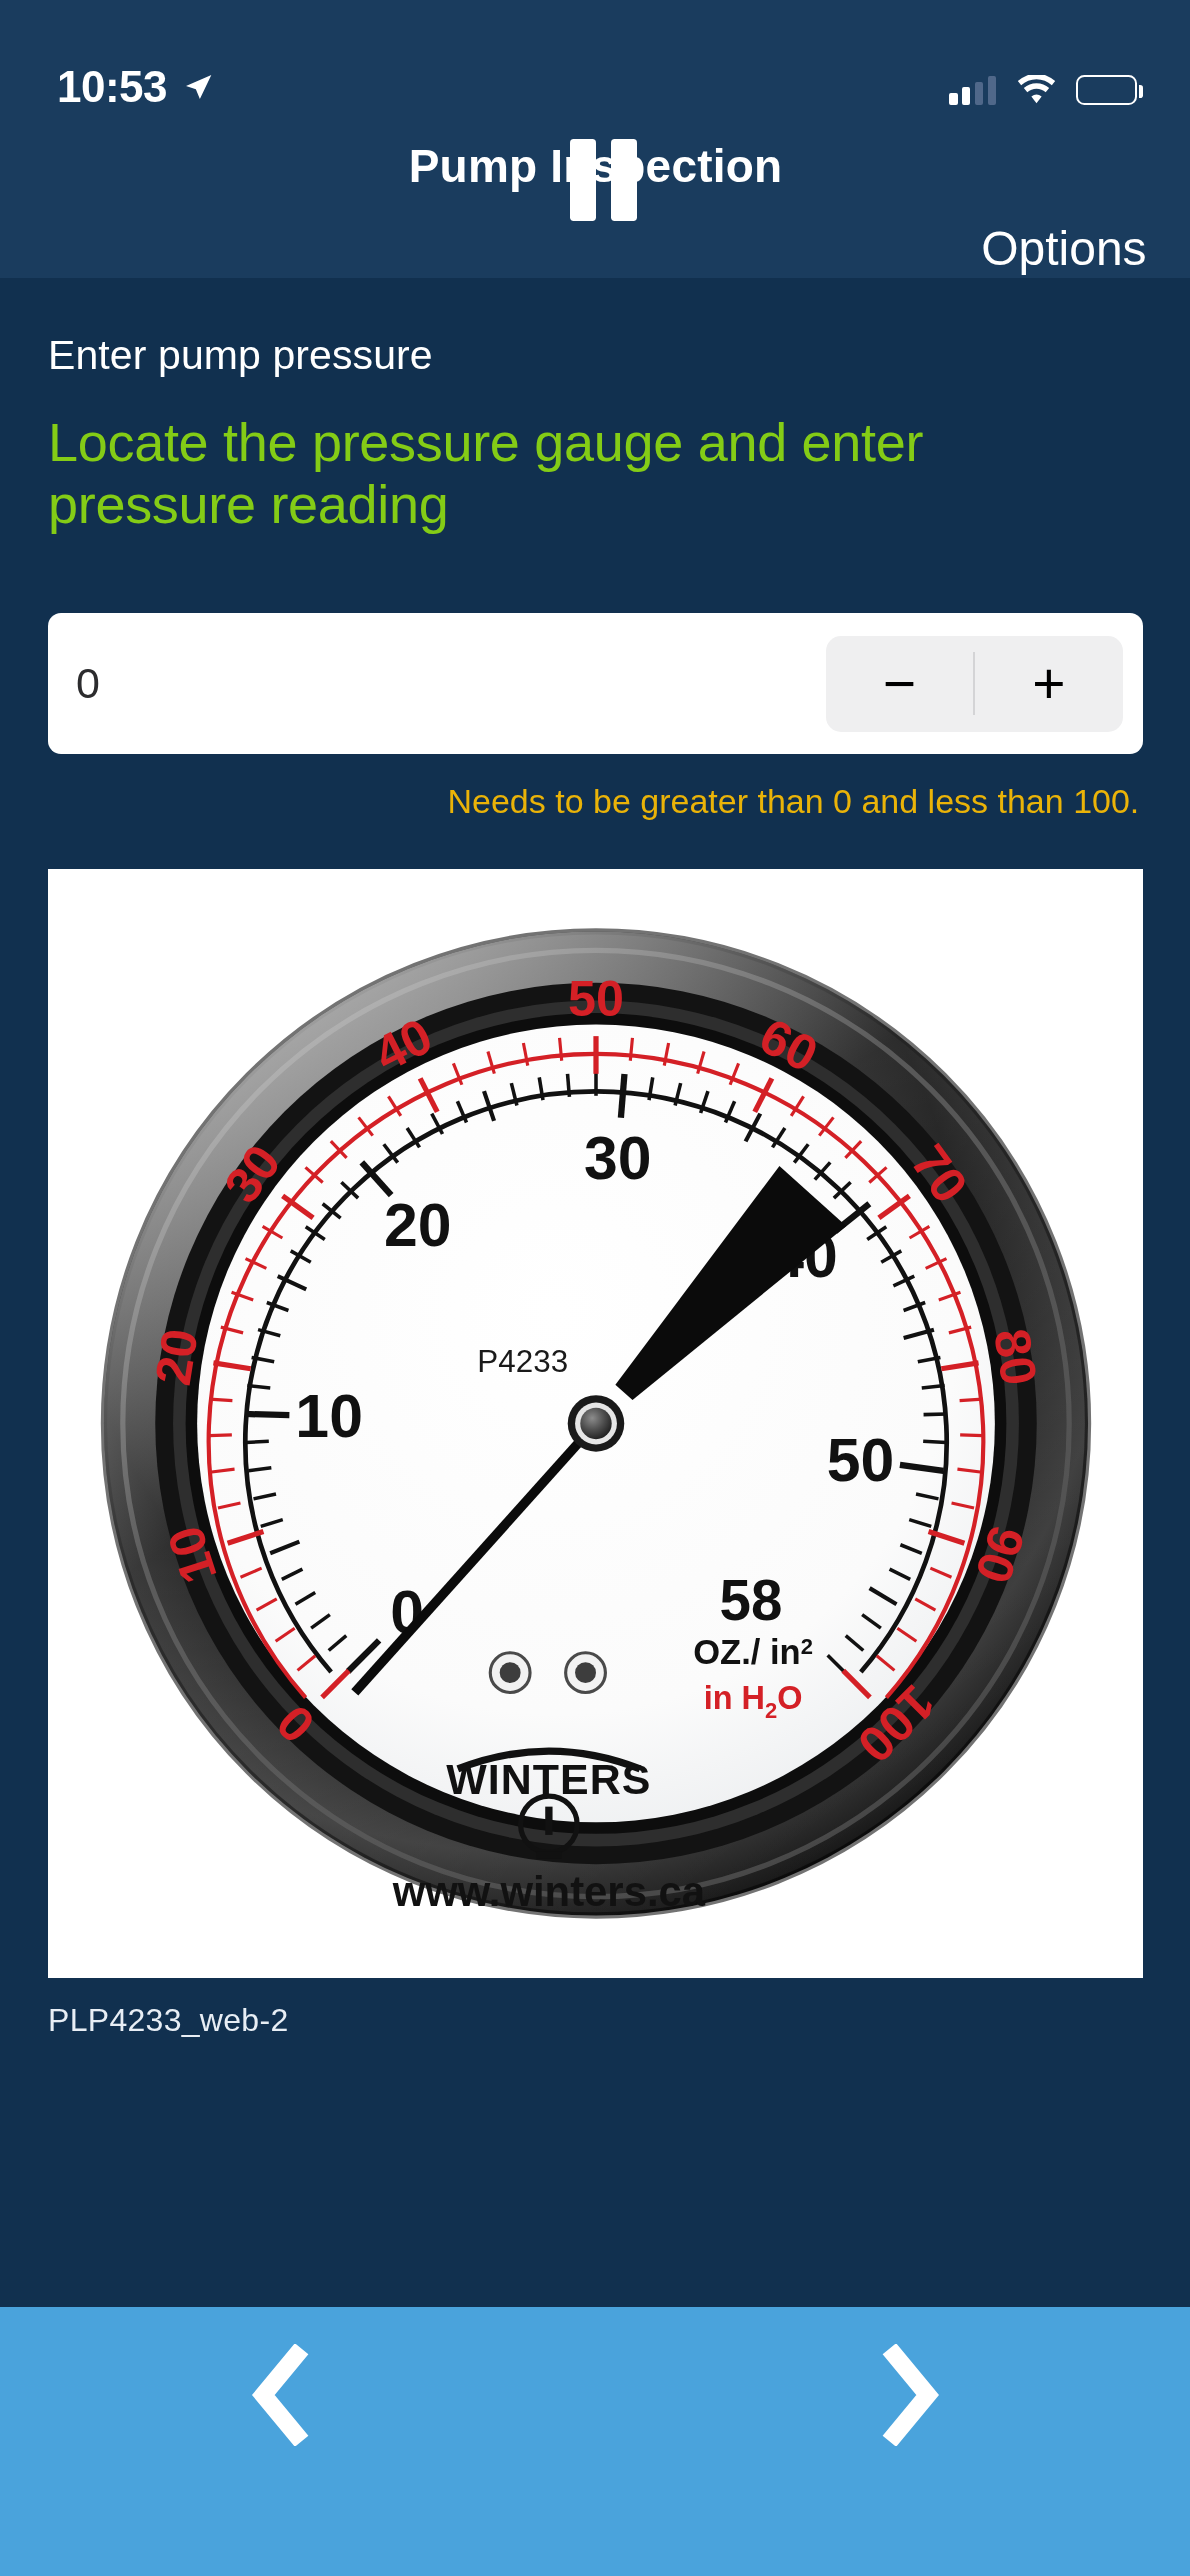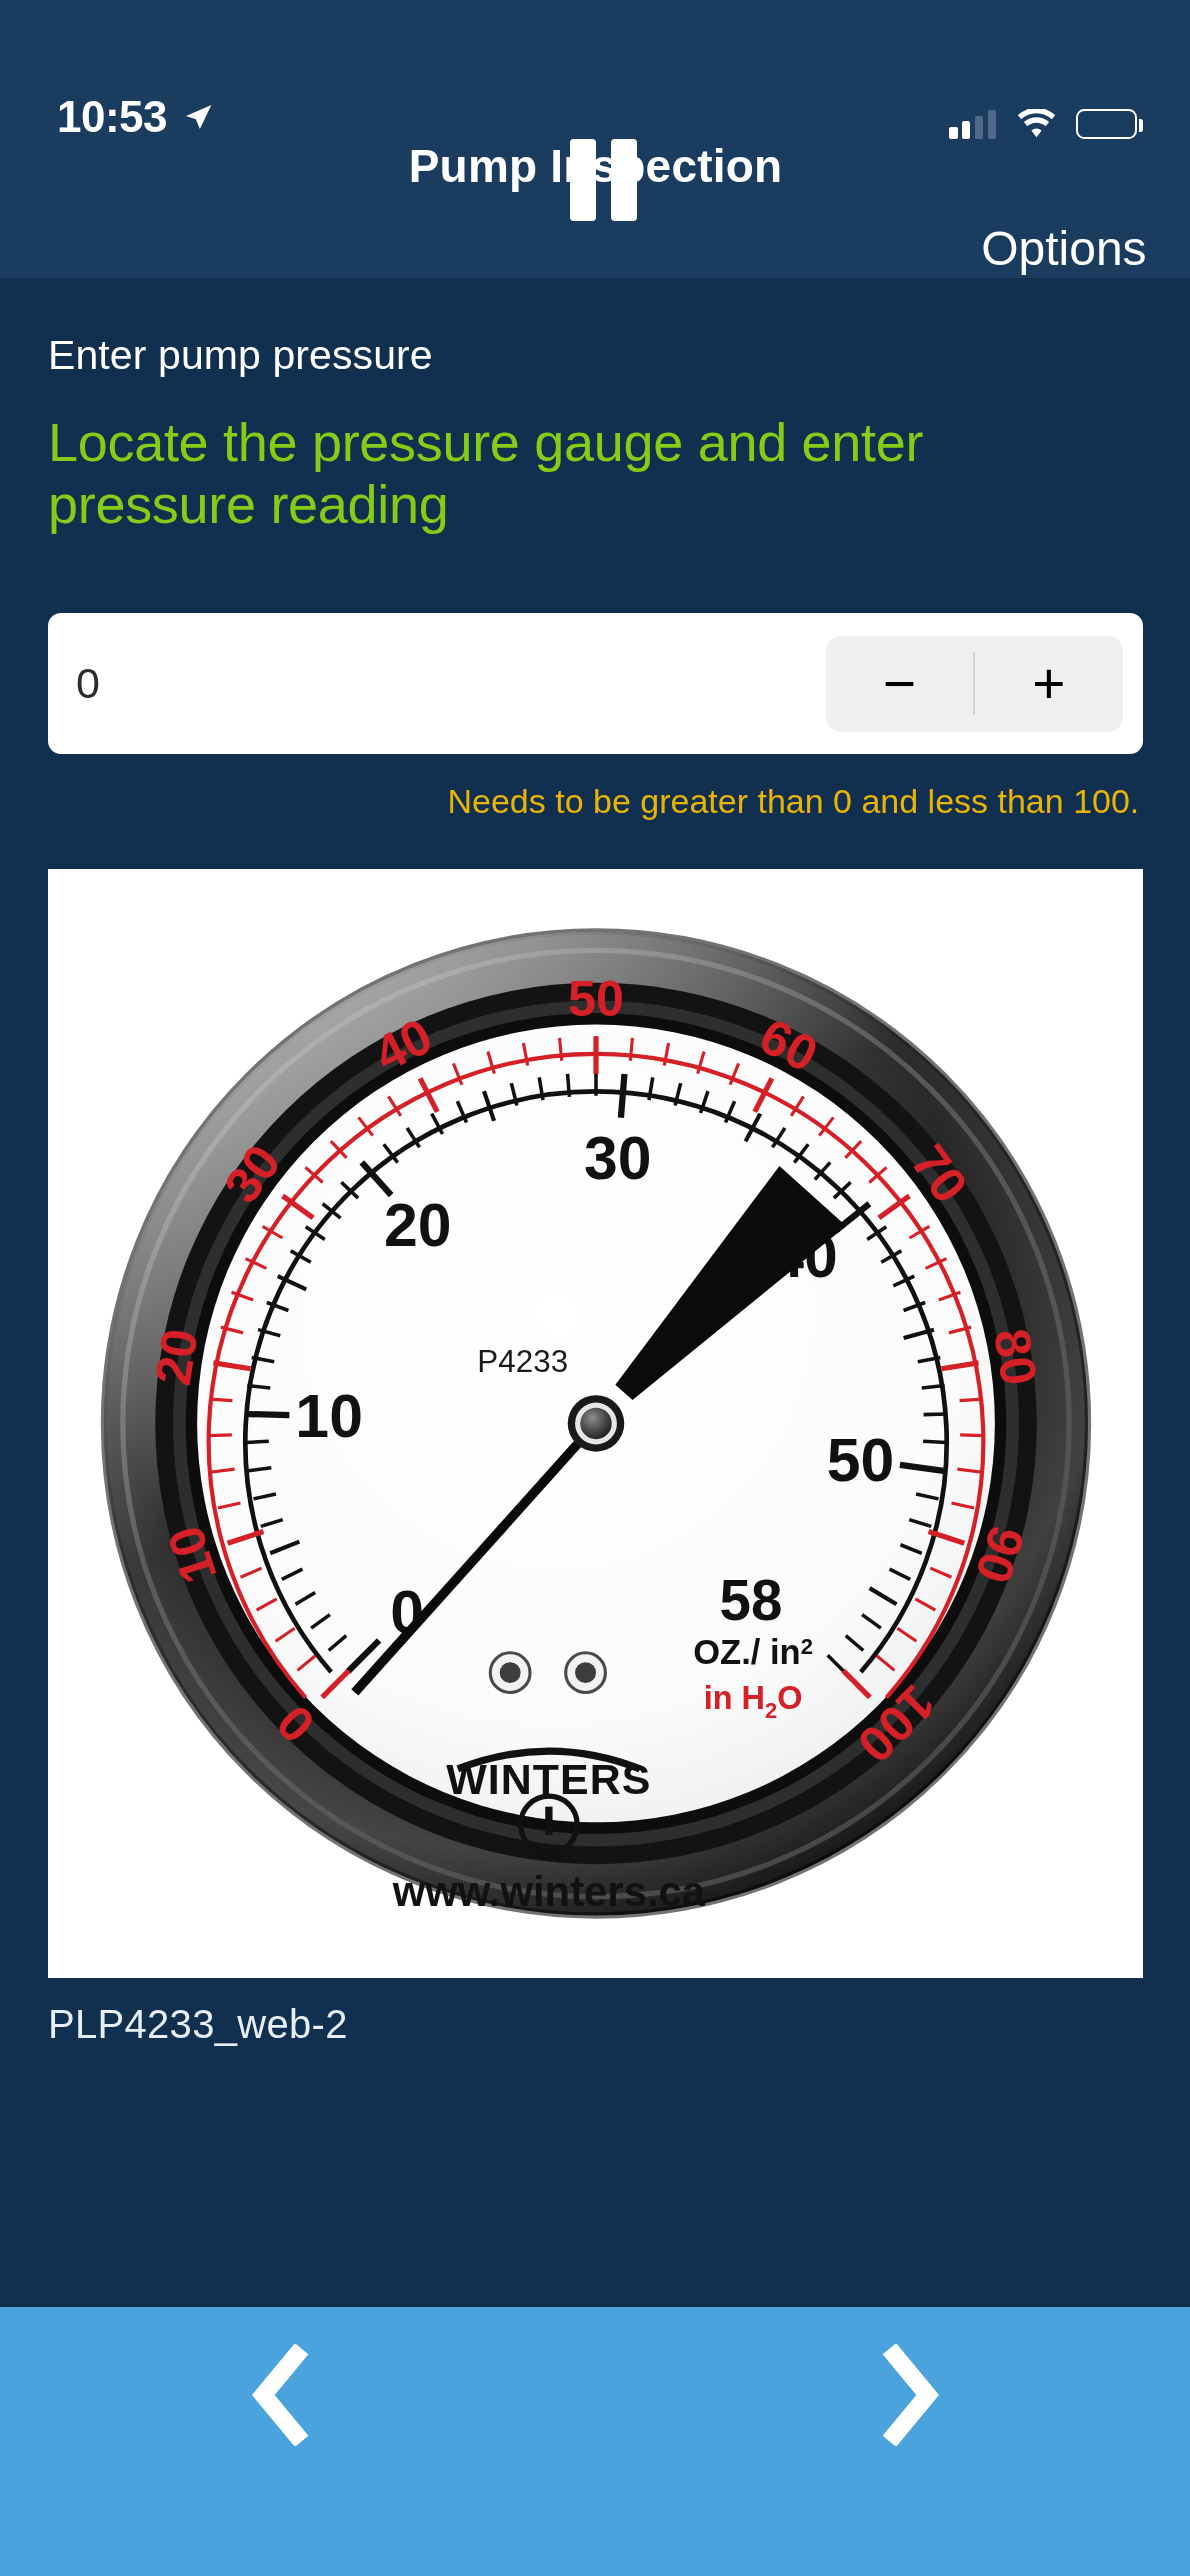--- a/index.html
+++ b/index.html
@@ -9,21 +9,21 @@
     font-family:"Liberation Sans", sans-serif;
     overflow:hidden;
     position:relative;
   }
 
   
   .status-bar{
     height:139px;
     background:#1a3c5e;
     display:flex;
-    align-items:flex-end;
+    align-items:center;
     justify-content:space-between;
     padding:35px 54px 0 57px;
   }
   .status-left{ display:flex; align-items:center; gap:15px; }
   .status-time{
     color:#fff; font-size:44px; font-weight:600; letter-spacing:-0.5px;
     line-height:1;
   }
   .loc-arrow{ width:32px; height:32px; display:block; }
   .status-right{ display:flex; align-items:center; gap:20.4px; padding-top:5.6px; }
@@ -107,21 +107,21 @@
 
   
   .img-panel{
     margin-top:48px;
     background:#ffffff;
     height:1109px;
     display:flex; align-items:center; justify-content:center;
     overflow:hidden;
   }
   .caption{
-    color:#e8eef5; font-size:40px; margin-top:24px; letter-spacing:0.3px;
+    color:#e8eef5; font-size:32px; margin-top:24px; letter-spacing:0.3px;
   }
 
   
   .bottom-bar{
     position:absolute; left:0; right:0; bottom:0;
     height:269px;
     background:#4aa3dc;
     display:flex; align-items:flex-start; justify-content:space-between;
     padding:37px 250px 0 250px;
   }

